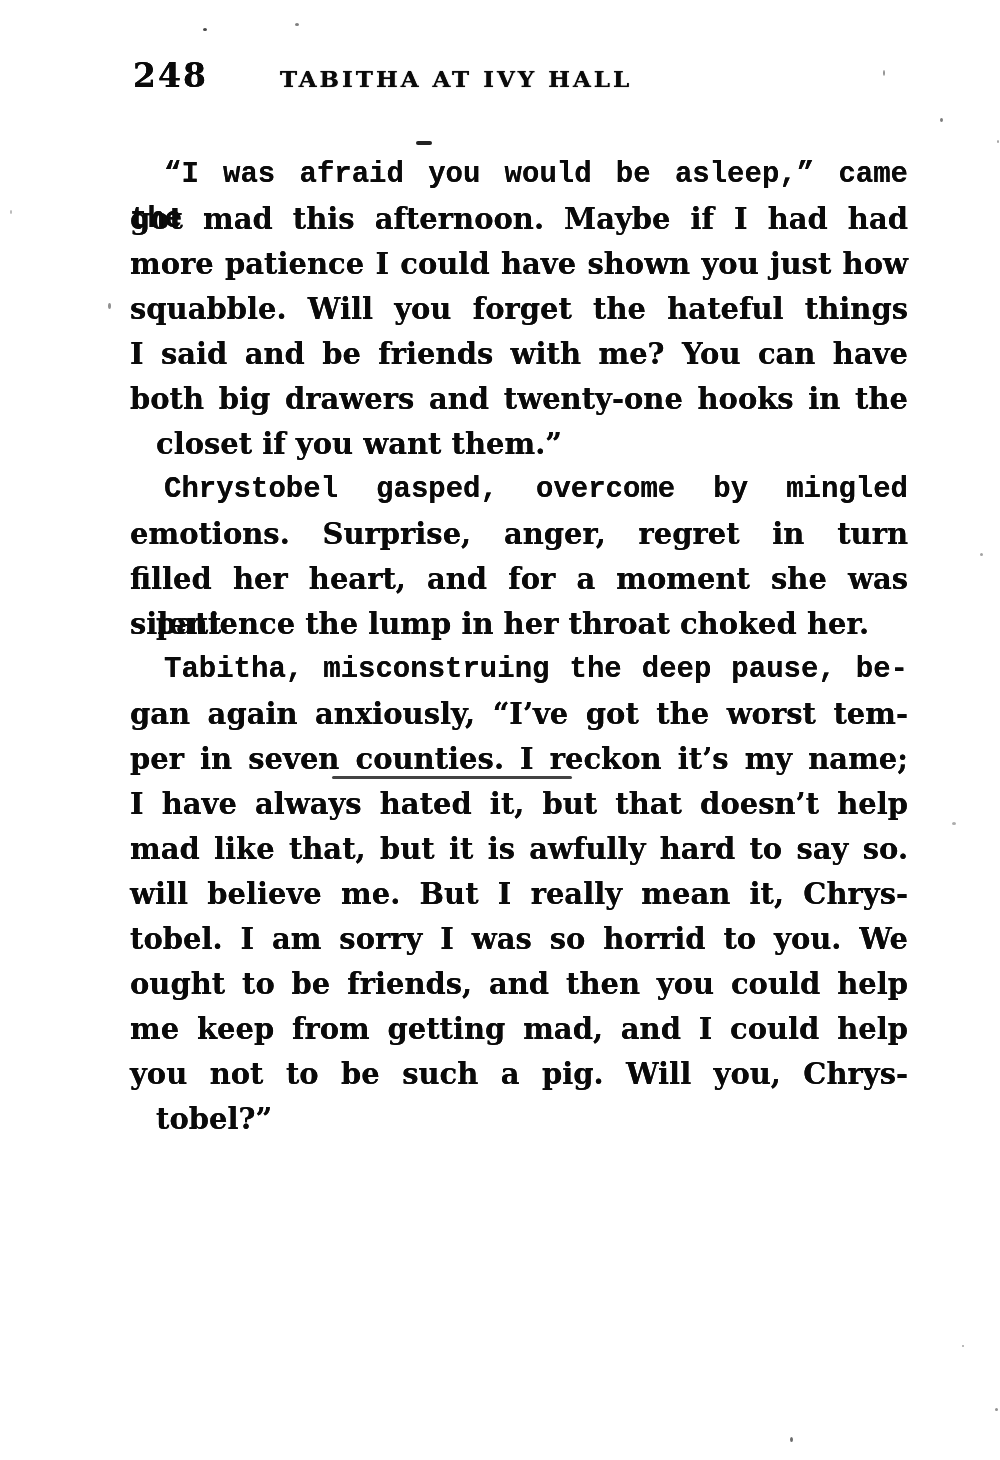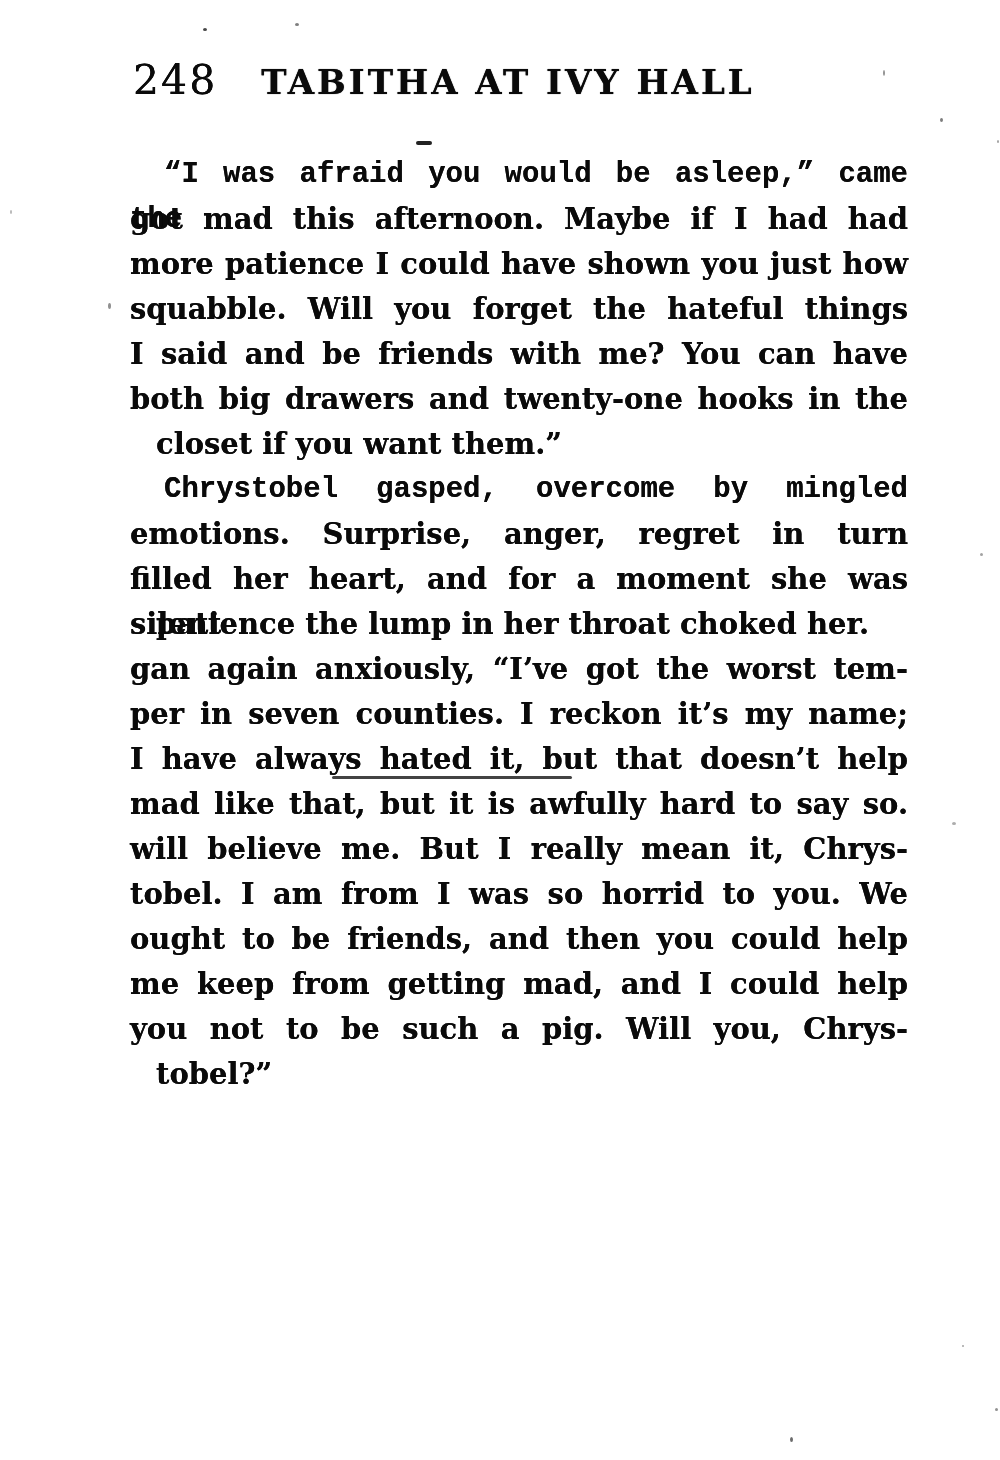--- a/index.html
+++ b/index.html
@@ -20,28 +20,28 @@
   
   .running-head {
     position: absolute;
     top: 56px;
     left: 133px;
     display: flex;
     align-items: baseline;
     white-space: nowrap;
   }
   .page-num {
-    font-size: 41px;
-    font-weight: normal;
+    font-size: 33px;
+    font-weight: bold;
     letter-spacing: 2px;
     text-shadow: 0 0 0.6px #000;
   }
   .book-title {
-    margin-left: 44px;
-    font-size: 34px;
+    margin-left: 72px;
+    font-size: 23px;
     font-weight: bold;
     letter-spacing: 3px;
     text-shadow: 0 0 0.8px #000;
     text-align: center;
   }
 
   
   .body-text {
     position: absolute;
     top: 152px;
@@ -113,26 +113,27 @@
         <div class="line">both big drawers and twenty-one hooks in the</div>
         <div class="line last">closet if you want them.”</div>
       </div>
       <div class="para">
         <div class="line first">Chrystobel gasped, overcome by mingled</div>
         <div class="line">emotions.  Surprise, anger, regret in turn</div>
         <div class="line">filled her heart, and for a moment she was silent</div>
         <div class="line last">patience the lump in her throat choked her.</div>
       </div>
       <div class="para">
+        <div class="line first">Tabitha, misconstruing the deep pause, be-</div>
         <div class="line">gan again anxiously, “I’ve got the worst tem-</div>
         <div class="line">per in seven counties.  I reckon it’s my name;</div>
         <div class="line">I have always hated it, but that doesn’t help</div>
         <div class="line">mad like that, but it is awfully hard to say so.</div>
         <div class="line">will believe me.  But I really mean it, Chrys-</div>
-        <div class="line">tobel.  I am from I was so horrid to you.  We</div>
+        <div class="line">tobel.  I am sorry I was so horrid to you.  We</div>
         <div class="line">ought to be friends, and then you could help</div>
         <div class="line">me keep from getting mad, and I could help</div>
         <div class="line">you not to be such a pig.  Will you, Chrys-</div>
         <div class="line last">tobel?”</div>
       </div>
     </main>
 
   <div class="speck s1"></div>
   <div class="speck s2"></div>
   <div class="speck s3"></div>

